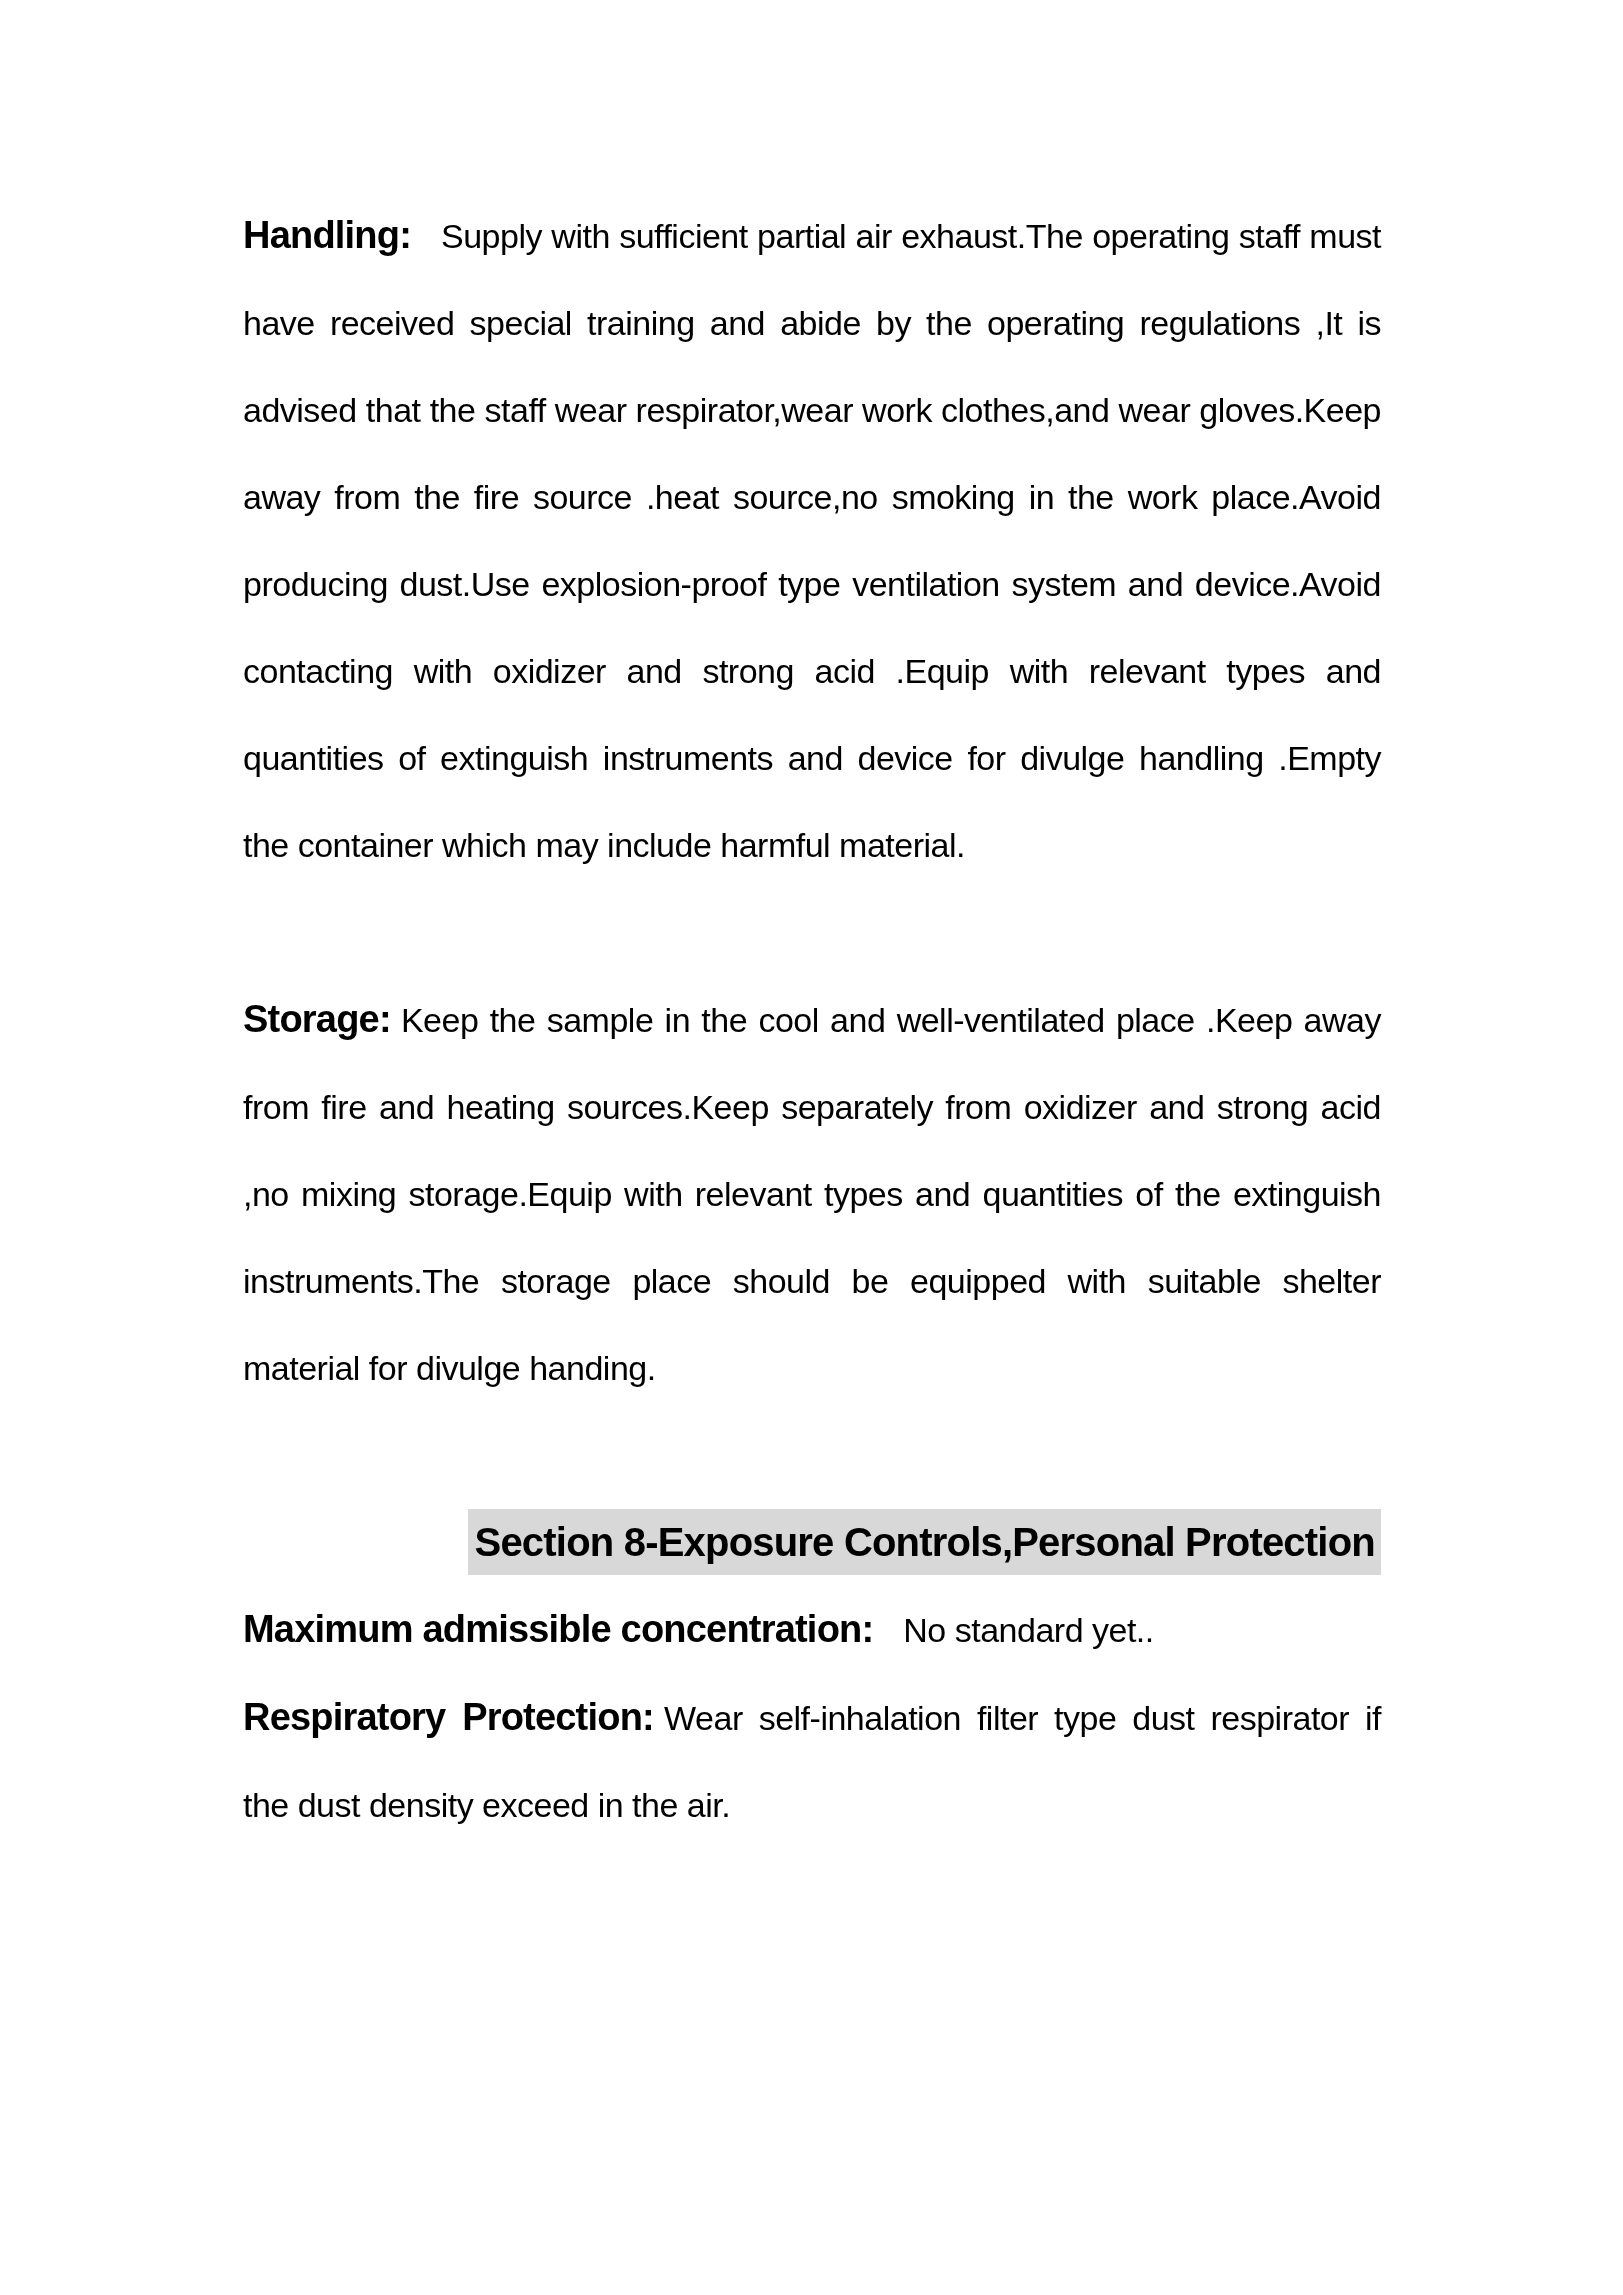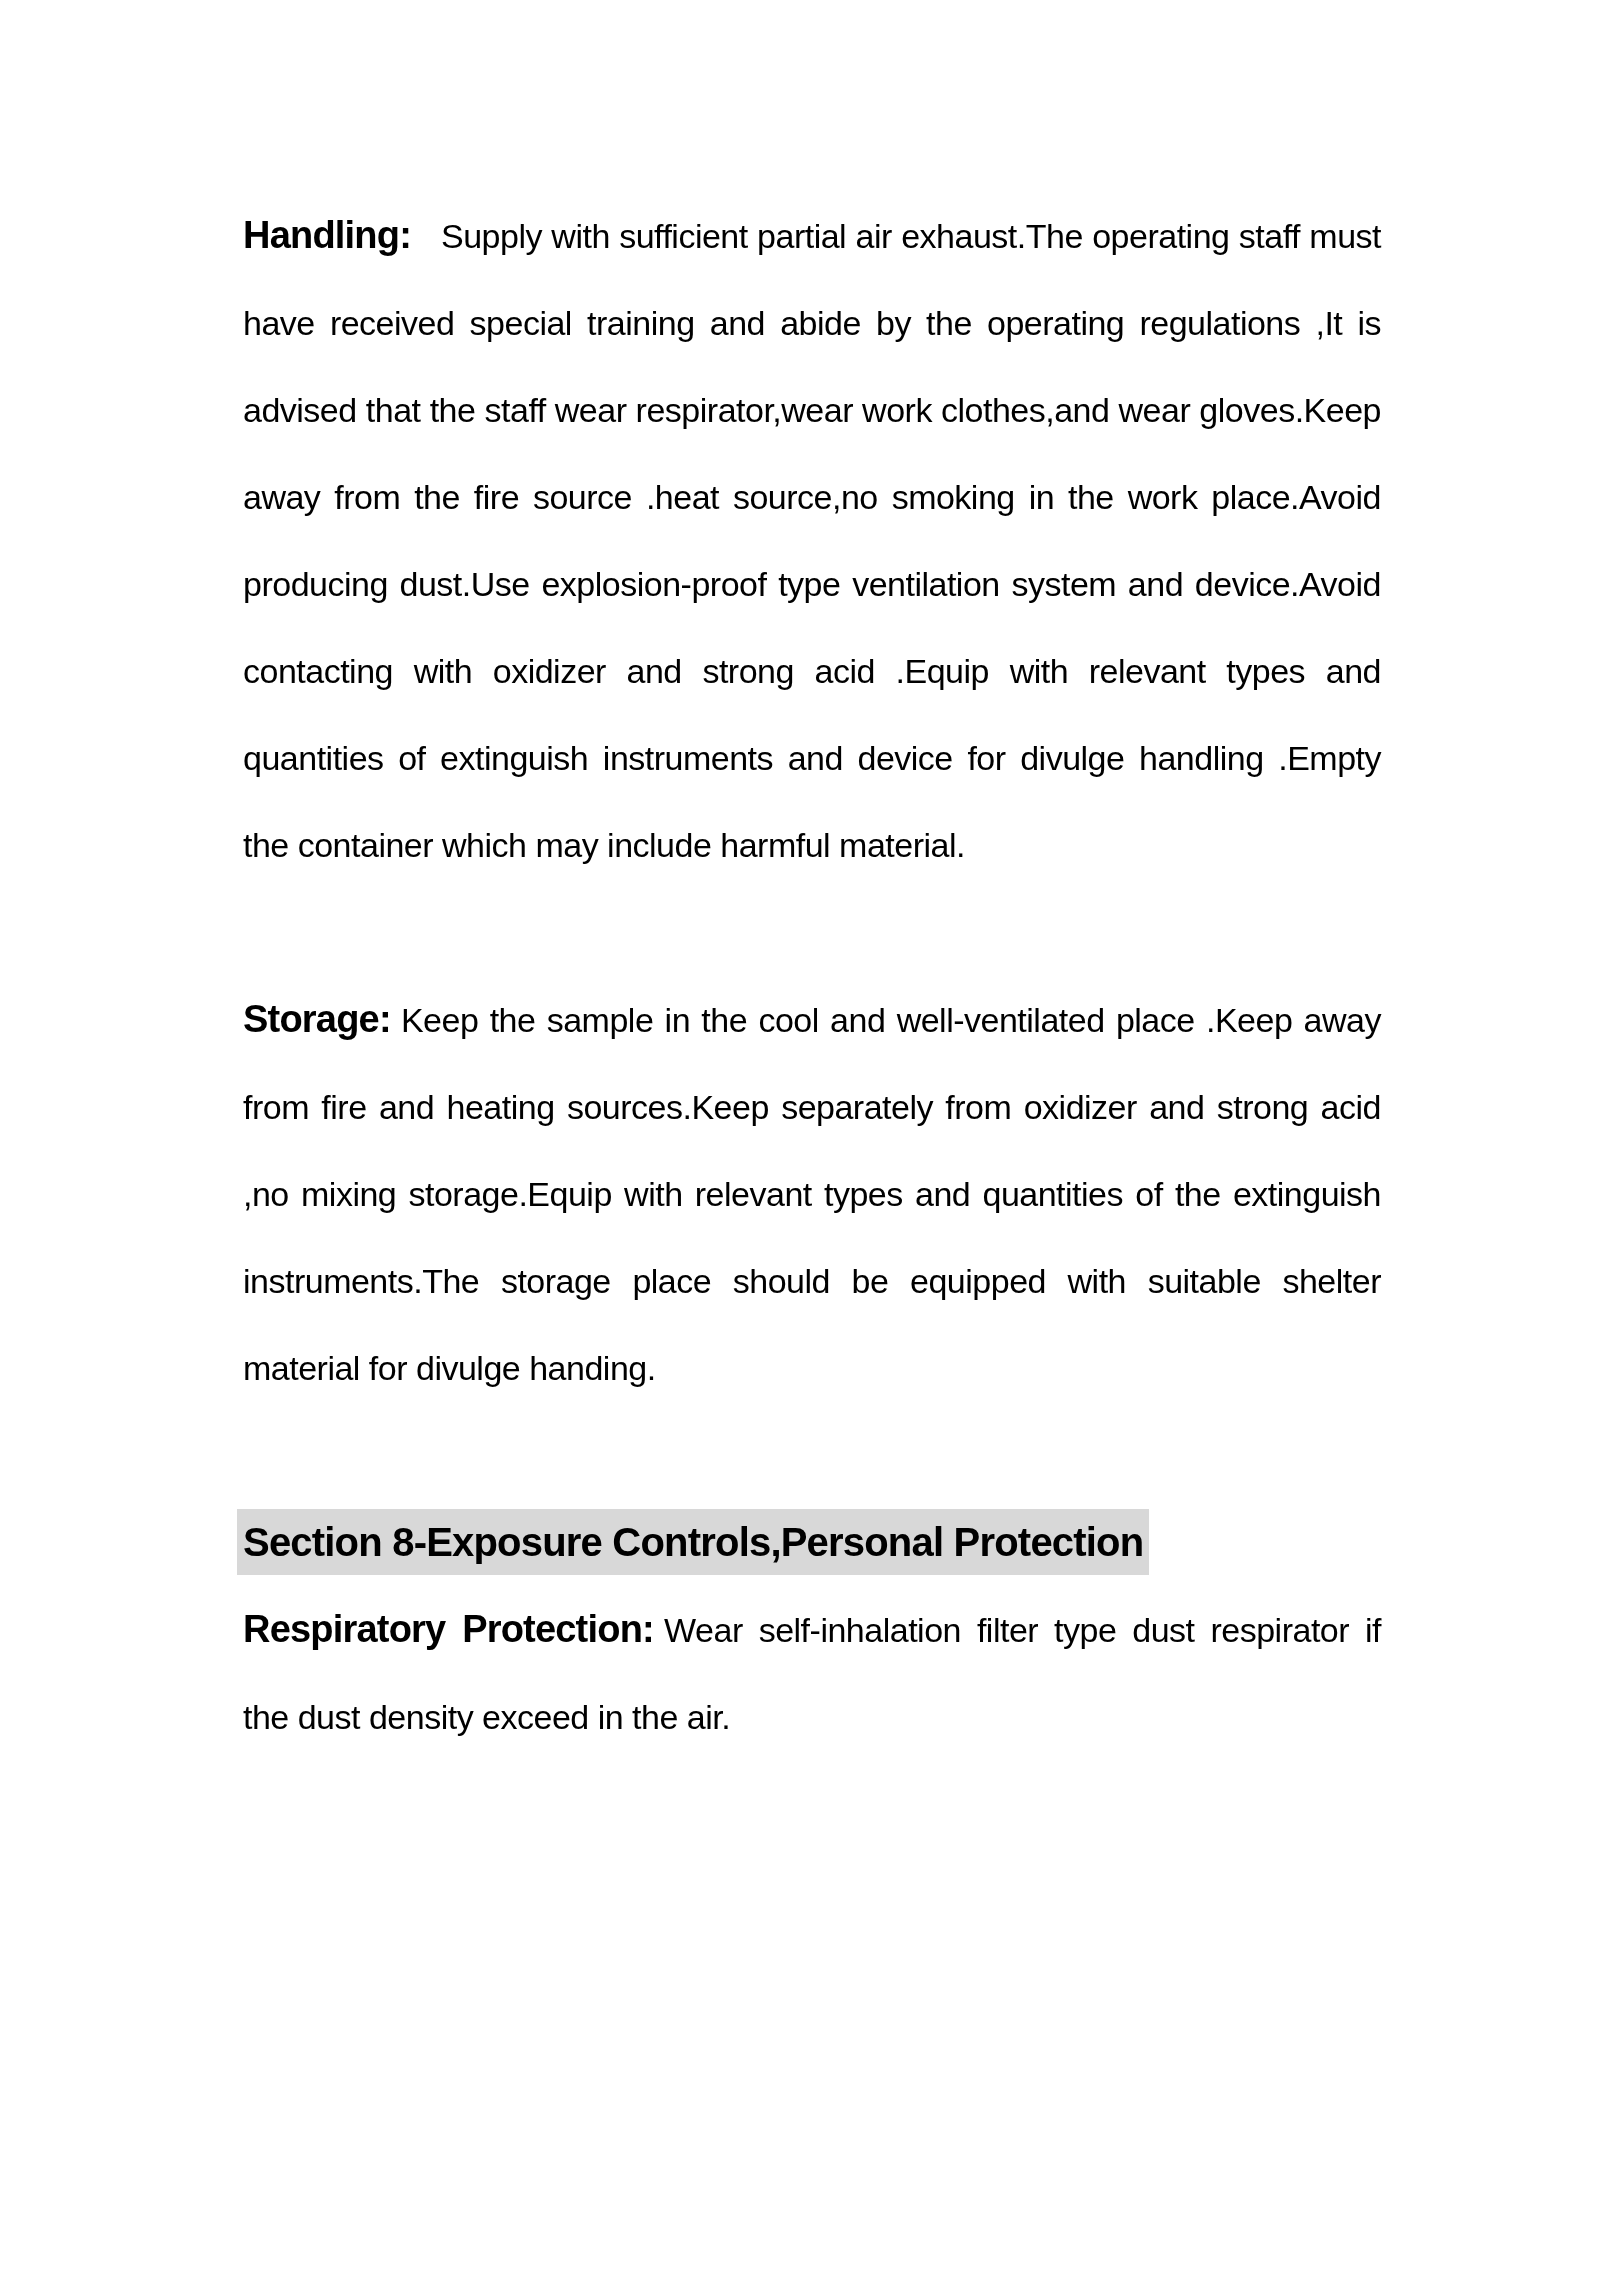--- a/index.html
+++ b/index.html
@@ -38,21 +38,21 @@
   }
   .gap-lg { margin-right: 30px; }
   .gap-sm { margin-right: 10.2px; }
   .gap-none { margin-right: 1.5px; }
   .section-heading {
     margin: 0;
     font-size: 40px;
     line-height: 87px;
     font-weight: bold;
     letter-spacing: -0.8px;
-    text-align: left;
+    text-align: right;
   }
   .highlight {
     background: #d8d8d8;
     padding: 11.2px 6.1px;
     margin-left: -6.1px;
   }
   .value {
     font-size: 34px;
   }
 </style>
@@ -60,20 +60,21 @@
 <body>
 
 <div class="content">
 
   <p class="para body"><span class="label gap-lg">Handling:</span><span class="value">Supply with sufficient partial air exhaust.The operating staff must have received special training and abide by the operating regulations ,It is advised that the staff wear respirator,wear work clothes,and wear gloves.Keep away from the fire source .heat source,no smoking in the work place.Avoid producing dust.Use explosion-proof type ventilation system and device.Avoid contacting with oxidizer and strong acid .Equip with relevant types and quantities of extinguish instruments and device for divulge handling .Empty the container which may include harmful material.</span></p>
 
   <p class="para body"><span class="label gap-sm">Storage:</span><span class="value">Keep the sample in the cool and well-ventilated place .Keep away from fire and heating sources.Keep separately from oxidizer and strong acid ,no mixing storage.Equip with relevant types and quantities of the extinguish instruments.The storage place should be equipped with suitable shelter material for divulge handing.</span></p>
 
   <h2 class="section-heading"><span class="highlight">Section 8-Exposure Controls,Personal Protection</span></h2>
 
+  <p class="para kv"><span class="label gap-lg">Maximum admissible concentration:</span><span class="value">No standard yet..</span></p>
 
 
 
   <p class="para kv"><span class="label gap-sm">Respiratory Protection:</span><span class="value">Wear self-inhalation filter type dust respirator if the dust density exceed in the air.</span></p>
 
 
 </div>
 
 
 </body></html>

